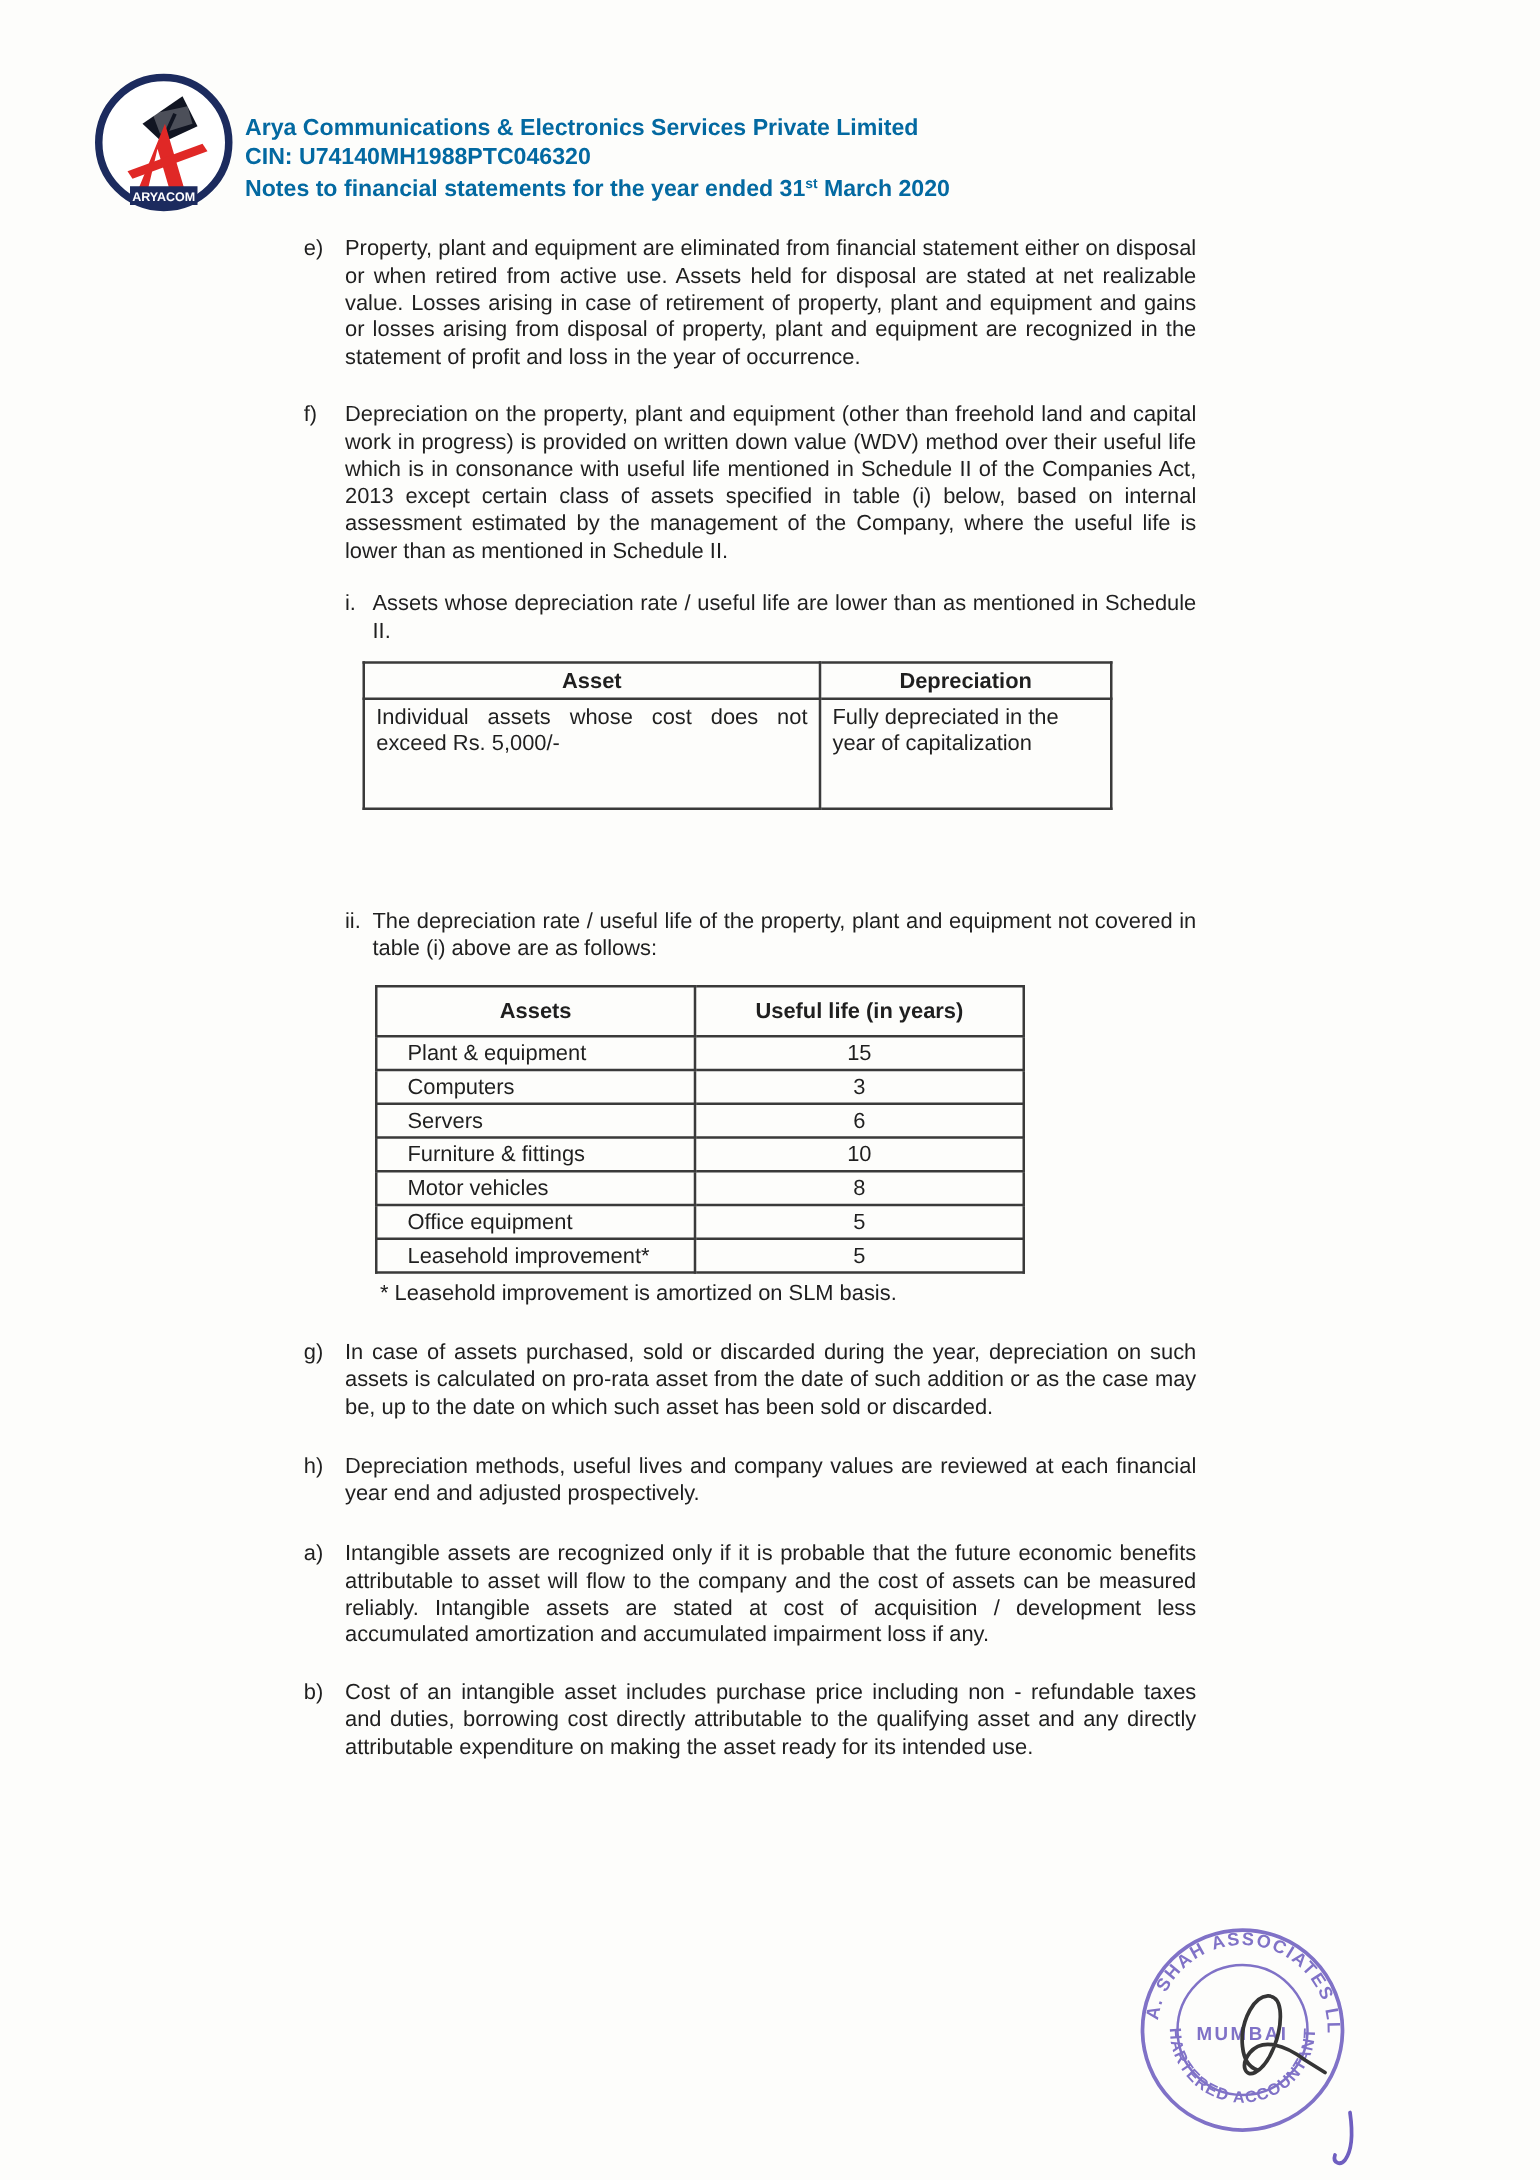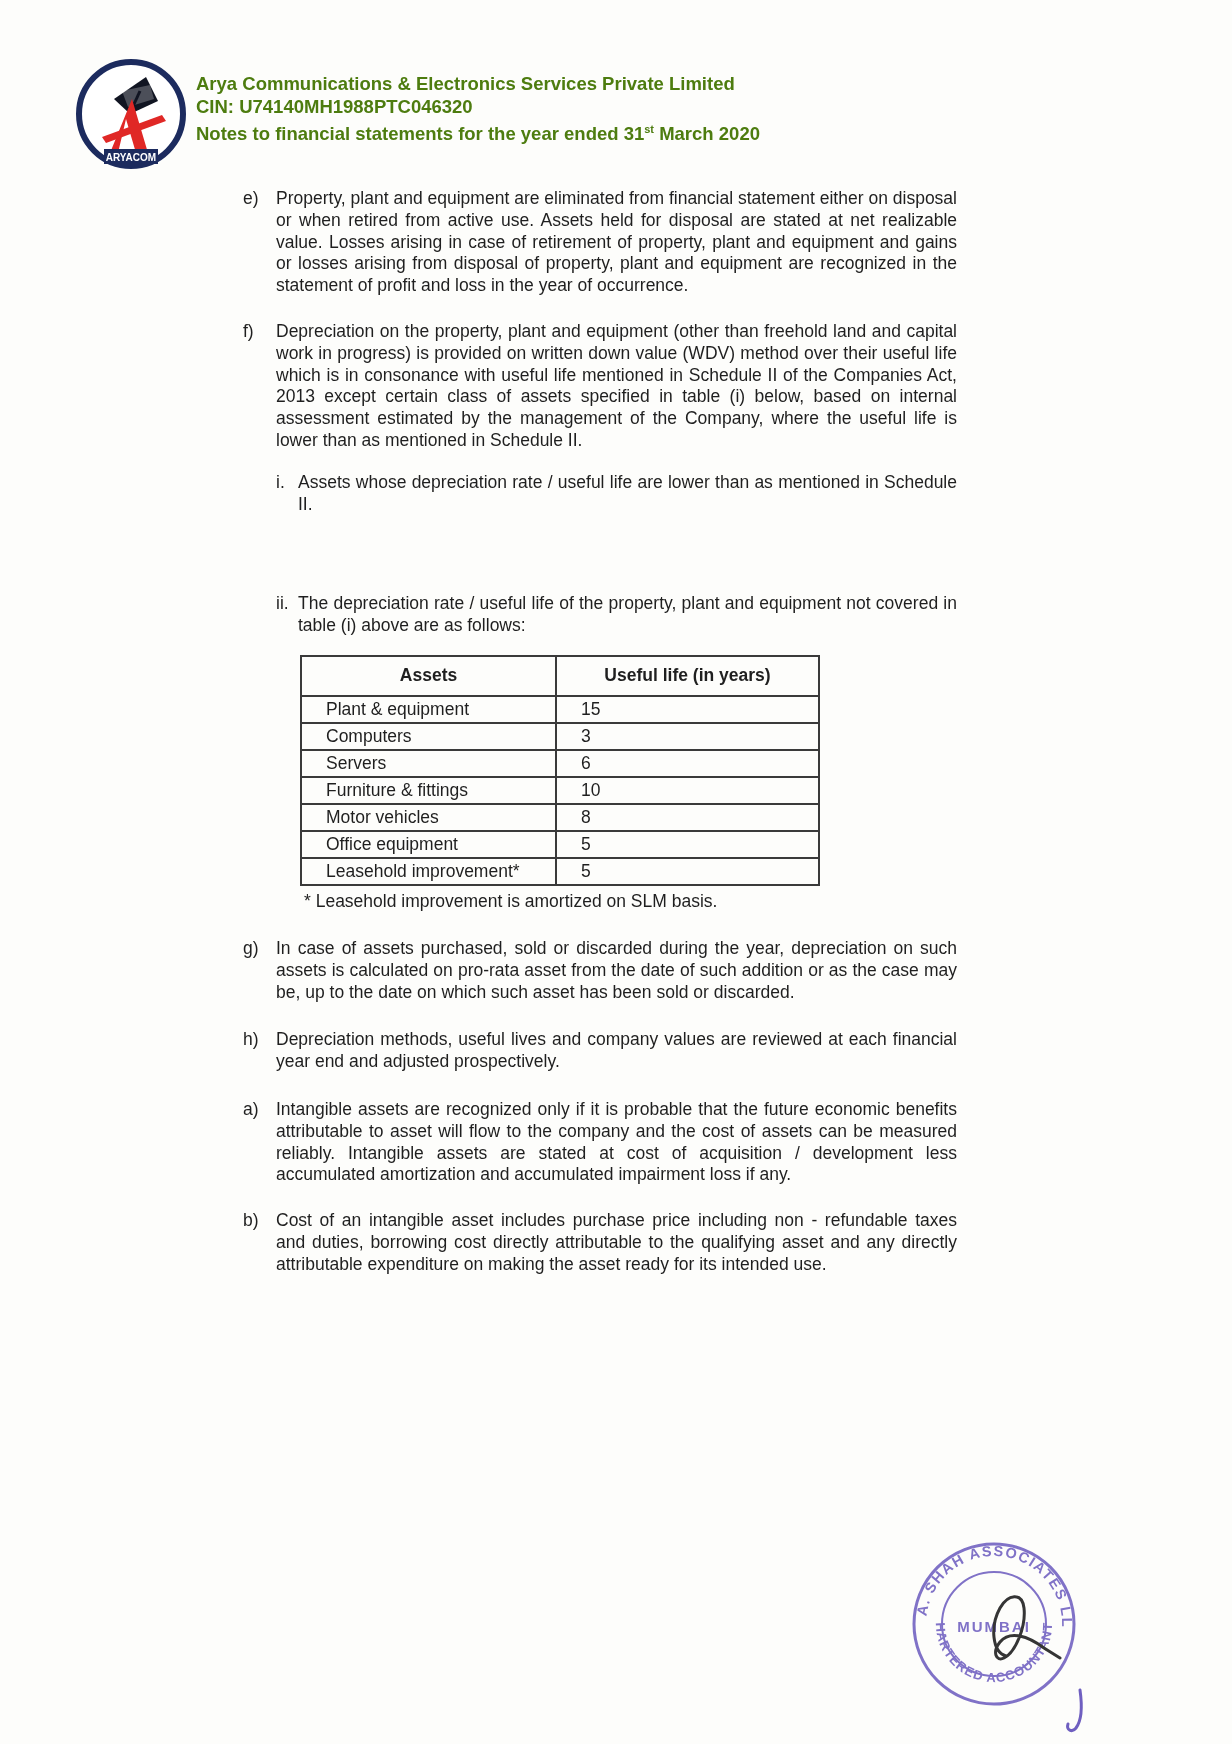--- a/index.html
+++ b/index.html
@@ -10,22 +10,22 @@
     height: 1744px;
     margin: 0 auto;
     background: #fdfdfb;
     font-family: "Liberation Sans", sans-serif;
     color: #1f1f1f;
     overflow: hidden;
   }
   
   .logo-wrap { position: absolute; left: 74px; top: 57px; width: 114px; height: 114px; }
   .header-text {
-    position: absolute; left: 196px; top: 73px;
-    font-weight: bold; font-size: 18.5px; line-height: 22.5px; color: #4d7c0f;
+    position: absolute; left: 196px; top: 91px;
+    font-weight: bold; font-size: 18.5px; line-height: 22.5px; color: #0369a1;
   }
   .header-text .sup { vertical-align: super; font-size: 11px; }
   
   .content { position: absolute; left: 243px; top: 188px; width: 714px; }
   .para { display: flex; font-size: 17.5px; line-height: 21.8px; }
   .para .plabel { width: 33px; flex: none; }
   .para .ptext { flex: 1; text-align: justify; }
   .mt26 { margin-top: 26px; }
   .mt24 { margin-top: 24px; }
   .mt20 { margin-top: 20px; }
@@ -36,21 +36,21 @@
   th, td { border: 2px solid #3a3a3a; padding: 3px 9px; }
   th { font-weight: bold; text-align: center; }
   .table1 { margin: 14px 0 0 14px; width: 600px; table-layout: fixed; }
   .table1 th:first-child, .table1 td:first-child { width: 365px; }
   .table1 td { height: 88px; vertical-align: top; }
   .table1 td:first-child { text-align: justify; }
   .table2 { margin: 18px 0 0 24px; width: 520px; table-layout: fixed; }
   .table2 th { height: 40px; vertical-align: middle; }
   .table2 th:first-child, .table2 td:first-child { width: 255px; }
   .table2 td { height: 27px; padding: 1px 24px; }
-  .table2 td:last-child { }
+  .table2 td:last-child { text-align: center; }
   .footnote { margin: 4px 0 0 28px; font-size: 17.5px; line-height: 22px; }
   .gap-after-table1 { margin-top: 78px; }
   
   .heading15 { display: flex; margin-top: 36px; margin-left: -43px; font-weight: bold; font-size: 18px; }
   .heading15 .hnum { width: 43px; flex: none; }
   
   .stamp { position: absolute; left: 910px; top: 1540px; width: 168px; height: 168px; opacity: .88; }
   .ink-mark { position: absolute; left: 1062px; top: 1686px; width: 26px; height: 50px; }
 </style>
 </head>
@@ -91,20 +91,34 @@
       <span class="plabel">f)</span>
       <span class="ptext">Depreciation on the property, plant and equipment (other than freehold land and capital work in progress) is provided on written down value (WDV) method over their useful life which is in consonance with useful life mentioned in Schedule II of the Companies Act, 2013 except certain class of assets specified in table (i) below, based on internal assessment estimated by the management of the Company, where the useful life is lower than as mentioned in Schedule II.</span>
     </div>
 
     <div class="sub">
       <div class="para mt20">
         <span class="plabel">i.</span>
         <span class="ptext">Assets whose depreciation rate / useful life are lower than as mentioned in Schedule II.</span>
       </div>
 
+      <table class="table1">
+        <thead>
+            <tr>
+              <th>Asset</th>
+              <th>Depreciation</th>
+            </tr>
+          </thead>
+        <tbody>
+            <tr>
+              <td>Individual assets whose cost does not exceed Rs. 5,000/-</td>
+              <td>Fully depreciated in the year of capitalization</td>
+            </tr>
+          </tbody>
+      </table>
 
       <div class="para gap-after-table1">
         <span class="plabel">ii.</span>
         <span class="ptext">The depreciation rate / useful life of the property, plant and equipment not covered in table (i) above are as follows:</span>
       </div>
 
       <table class="table2">
         <thead>
             <tr>
               <th>Assets</th>

